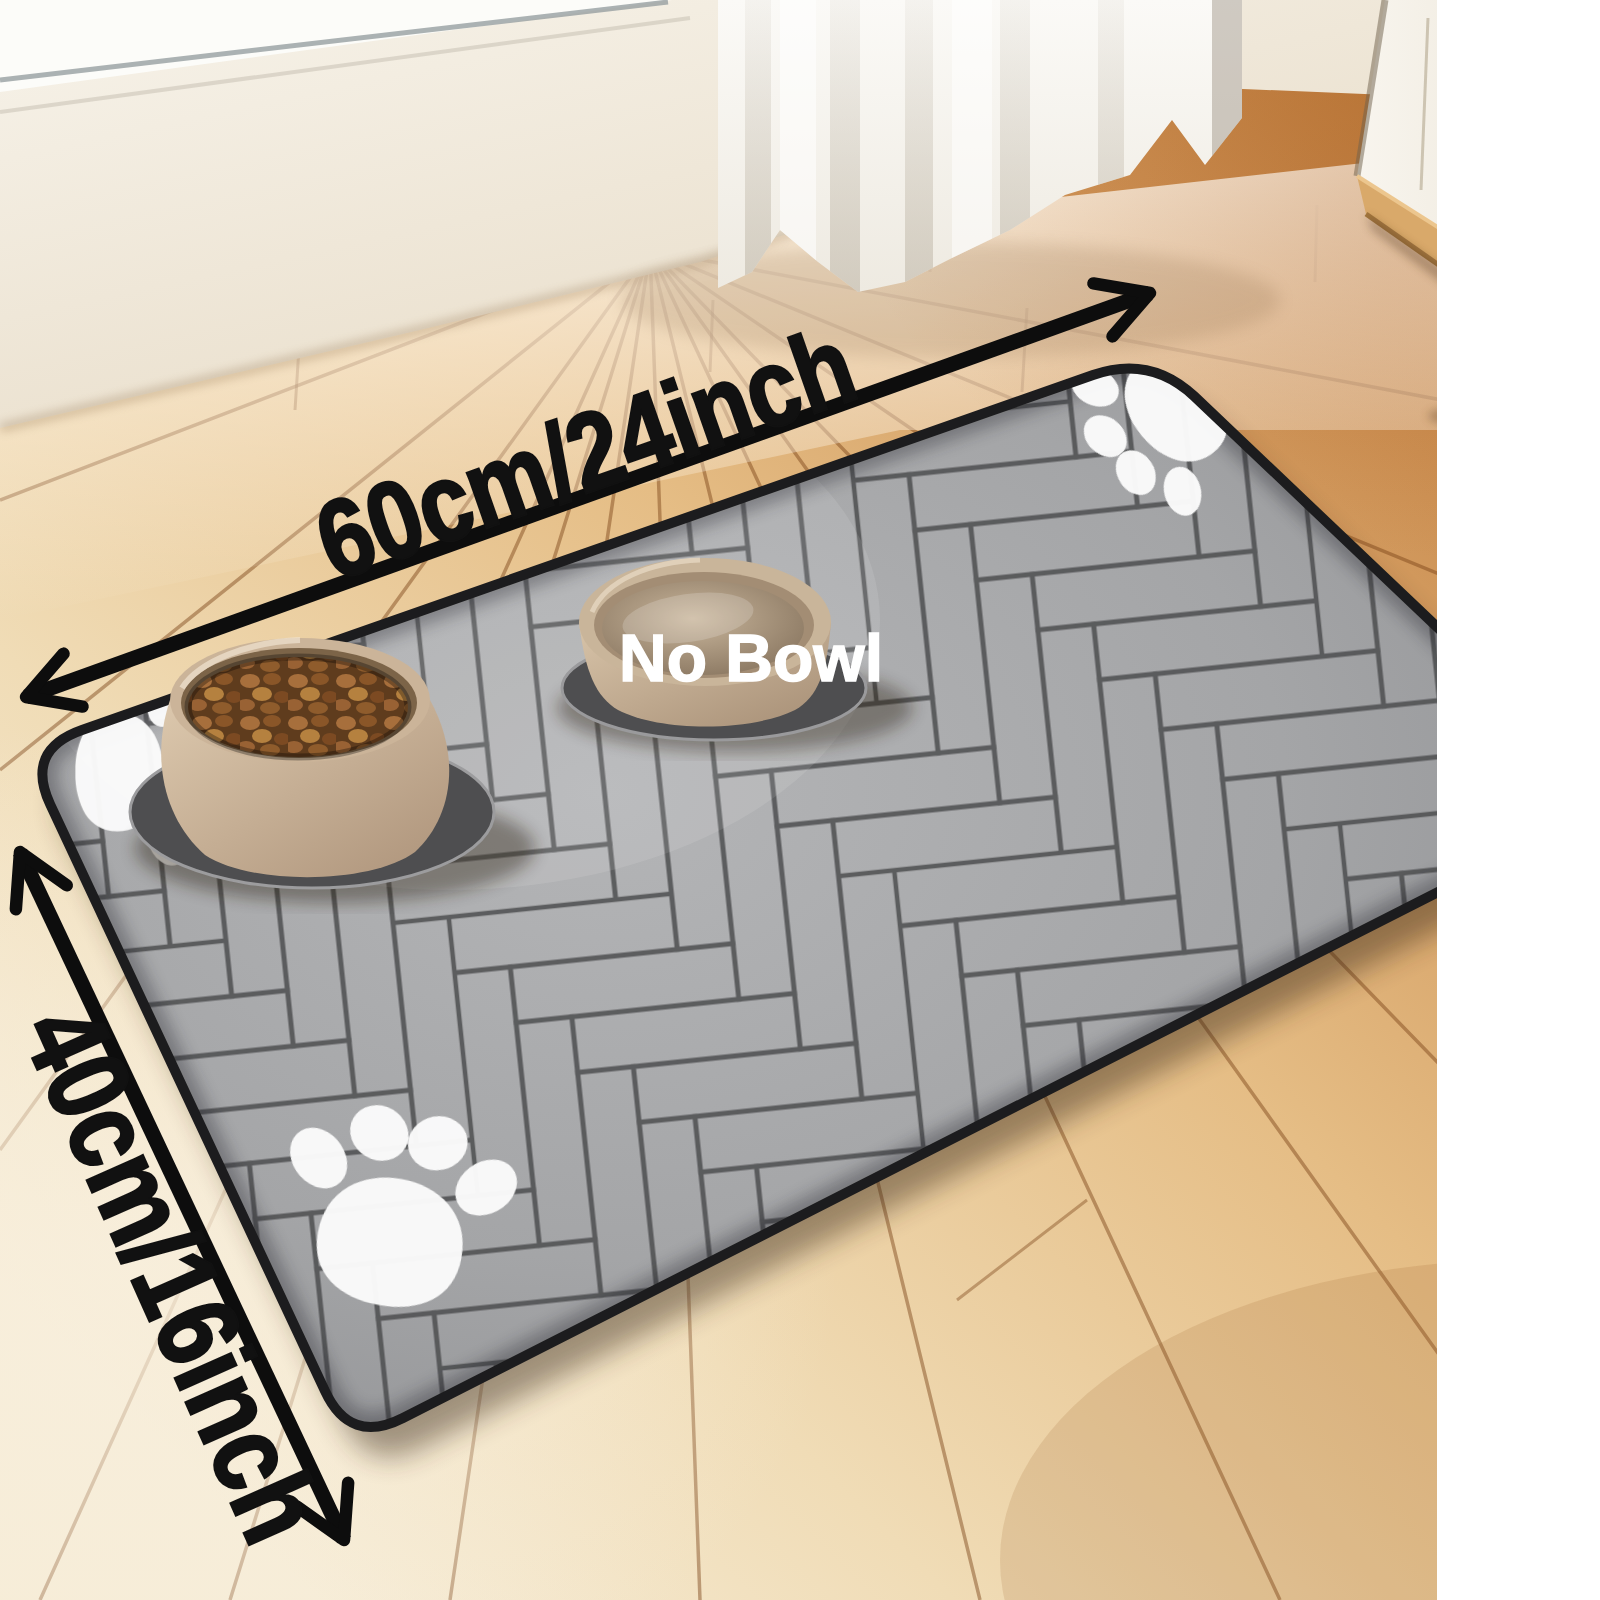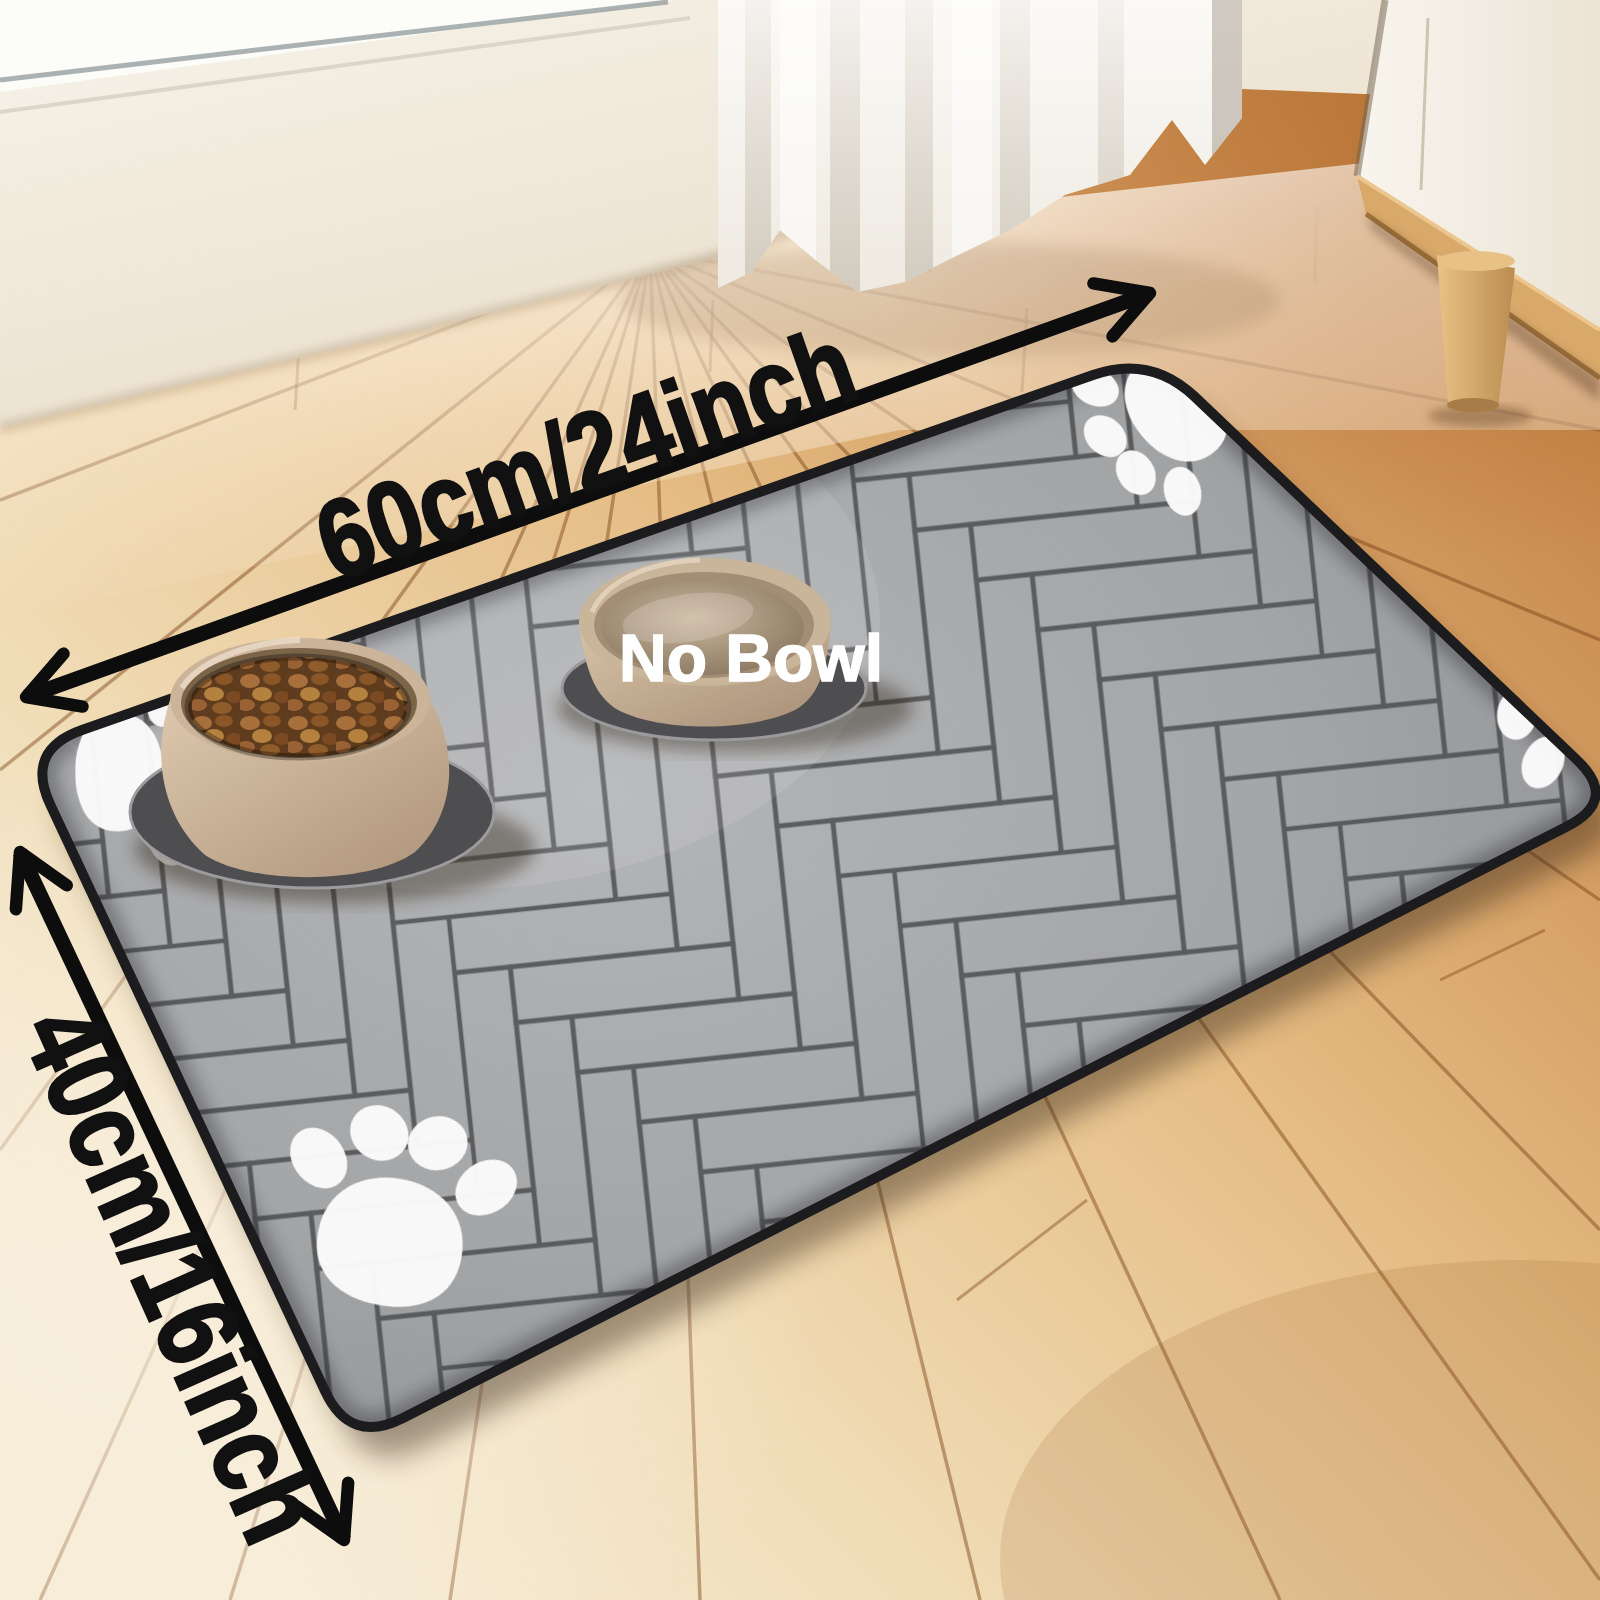--- a/index.html
+++ b/index.html
@@ -1,16 +1,16 @@
 <!DOCTYPE html>
 <html><head>
 <meta charset="utf-8">
 <style>
   html,body{margin:0;padding:0;background:#ffffff;}
-  .stage{position:relative;width:1600px;height:1600px;overflow:hidden;
+  .stage{position:relative;width:1437px;height:1600px;overflow:hidden;
          font-family:"Liberation Sans", sans-serif;}
   svg{display:block;}
   text{font-family:"Liberation Sans", sans-serif;font-weight:bold;}
 </style>
 </head>
 <body>
 
 <div class="stage">
 <svg width="1600" height="1600" viewBox="0 0 1600 1600">
   <defs>

